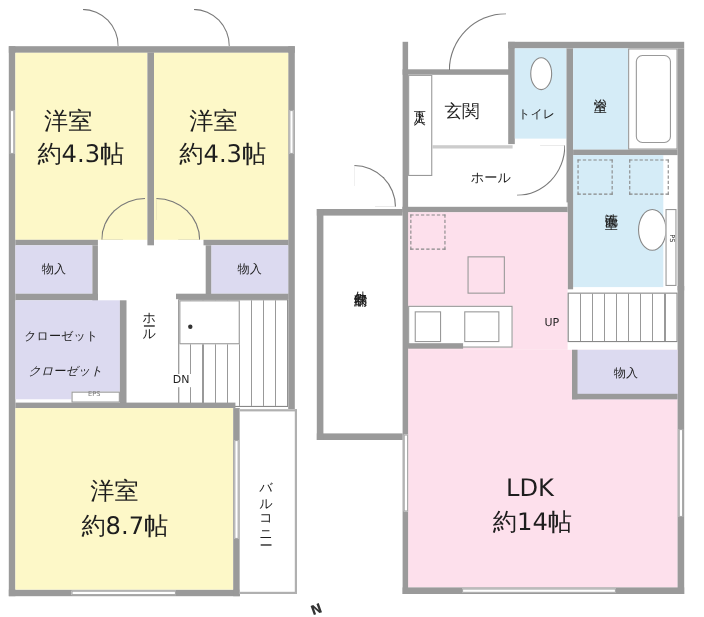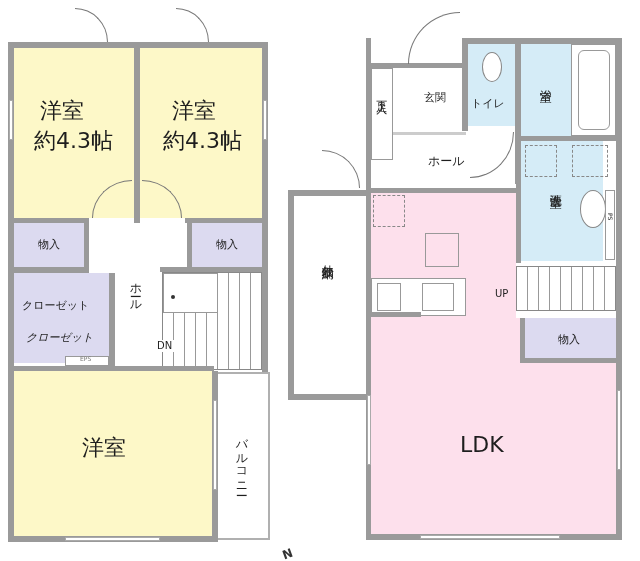--- a/index.html
+++ b/index.html
@@ -72,41 +72,42 @@
   <div class="stairs" style="left:162px;top:272px;width:100px;height:98px;"></div>
   <div class="lbl" style="left:155px;top:340px;font-size:10px;background:#fff;padding:0 2px;">DN</div>
   <div class="abs" style="left:163px;top:273px;width:55px;height:40px;border:1px solid #999;background:#fff;"></div>
   <div class="abs" style="left:171px;top:295px;width:4px;height:4px;border-radius:50%;background:#333;"></div>
 
   <div class="wall" style="left:14px;top:366px;width:200px;height:5px;"></div>
 
   <div class="room yellow" style="left:14px;top:371px;width:198px;height:165px;"></div>
   <div class="wall" style="left:212px;top:371px;width:6px;height:171px;"></div>
   <div class="lbl big" style="left:82px;top:435px;">洋室</div>
+  <div class="lbl big" style="left:74px;top:466px;">約8.7帖</div>
 
   <div class="win" style="left:65px;top:537px;width:95px;height:4px;"></div>
   <div class="win" style="left:213px;top:400px;width:4px;height:90px;"></div>
   <div class="win" style="left:9px;top:100px;width:4px;height:40px;"></div>
   <div class="win" style="left:263px;top:100px;width:4px;height:40px;"></div>
 
   <div class="room white" style="left:218px;top:372px;width:52px;height:168px;border:2px solid #b0b0b0;border-left:none;"></div>
   <div class="vert lbl" style="left:234px;top:430px;font-size:12px;">バルコニー</div>
 </div>
 
 <div class="abs" style="left:280px;top:0;width:360px;height:561px;">
 
   <div class="room white" style="left:8px;top:190px;width:78px;height:210px;border:6px solid #9a9a9a;border-right:none;"></div>
   <div class="vert lbl" style="left:40px;top:255px;font-size:12px;">外部収納</div>
   <div class="door" style="left:42px;top:150px;width:38px;height:38px;"></div>
 
   <div class="wall" style="left:86px;top:38px;width:5px;height:155px;"></div>
   <div class="wall" style="left:86px;top:63px;width:100px;height:5px;"></div>
   <div class="room white" style="left:91px;top:68px;width:22px;height:92px;border:1px solid #999;"></div>
   <div class="vert lbl" style="left:94px;top:92px;font-size:11px;">下足入</div>
-  <div class="lbl small" style="left:144px;top:92px;font-size:11px;">玄関</div>
+  <div class="lbl small" style="left:124px;top:92px;font-size:16px;">玄関</div>
   <div class="door" style="left:128px;top:12px;width:52px;height:52px;border-radius:100% 0 0 0;border-left:1px solid #777;border-right:none;"></div>
   <div class="abs" style="left:113px;top:132px;width:73px;height:3px;background:#ccc;"></div>
   <div class="lbl small" style="left:148px;top:155px;font-size:12px;">ホール</div>
 
   <div class="wall" style="left:182px;top:38px;width:6px;height:93px;"></div>
   <div class="wall" style="left:182px;top:38px;width:160px;height:6px;"></div>
   <div class="room blue" style="left:188px;top:44px;width:47px;height:82px;"></div>
   <div class="abs" style="left:202px;top:52px;width:20px;height:30px;border:1px solid #888;border-radius:50%;background:#fff;"></div>
   <div class="lbl small" style="left:191px;top:98px;">トイレ</div>
   <div class="wall" style="left:235px;top:44px;width:6px;height:140px;"></div>
@@ -142,19 +143,20 @@
   <div class="abs" style="left:142px;top:283px;width:32px;height:28px;border:1px solid #999;"></div>
   <div class="wall" style="left:91px;top:312px;width:50px;height:5px;"></div>
 
   <div class="stairs" style="left:236px;top:266px;width:100px;height:45px;"></div>
   <div class="lbl" style="left:215px;top:288px;font-size:10px;">UP</div>
 
   <div class="room purple" style="left:240px;top:318px;width:96px;height:45px;border-left:5px solid #9a9a9a;border-bottom:5px solid #9a9a9a;"></div>
   <div class="lbl small" style="left:278px;top:334px;">物入</div>
 
   <div class="lbl big" style="left:180px;top:432px;">LDK</div>
+  <div class="lbl big" style="left:168px;top:463px;">約14帖</div>
 
   <div class="win" style="left:140px;top:535px;width:140px;height:4px;"></div>
   <div class="win" style="left:337px;top:390px;width:4px;height:80px;"></div>
   <div class="win" style="left:87px;top:395px;width:4px;height:70px;"></div>
 </div>
 
 <div class="lbl" style="left:283px;top:548px;font-size:12px;font-weight:bold;color:#333;transform:rotate(-20deg);">N</div>
 
 </body></html>

